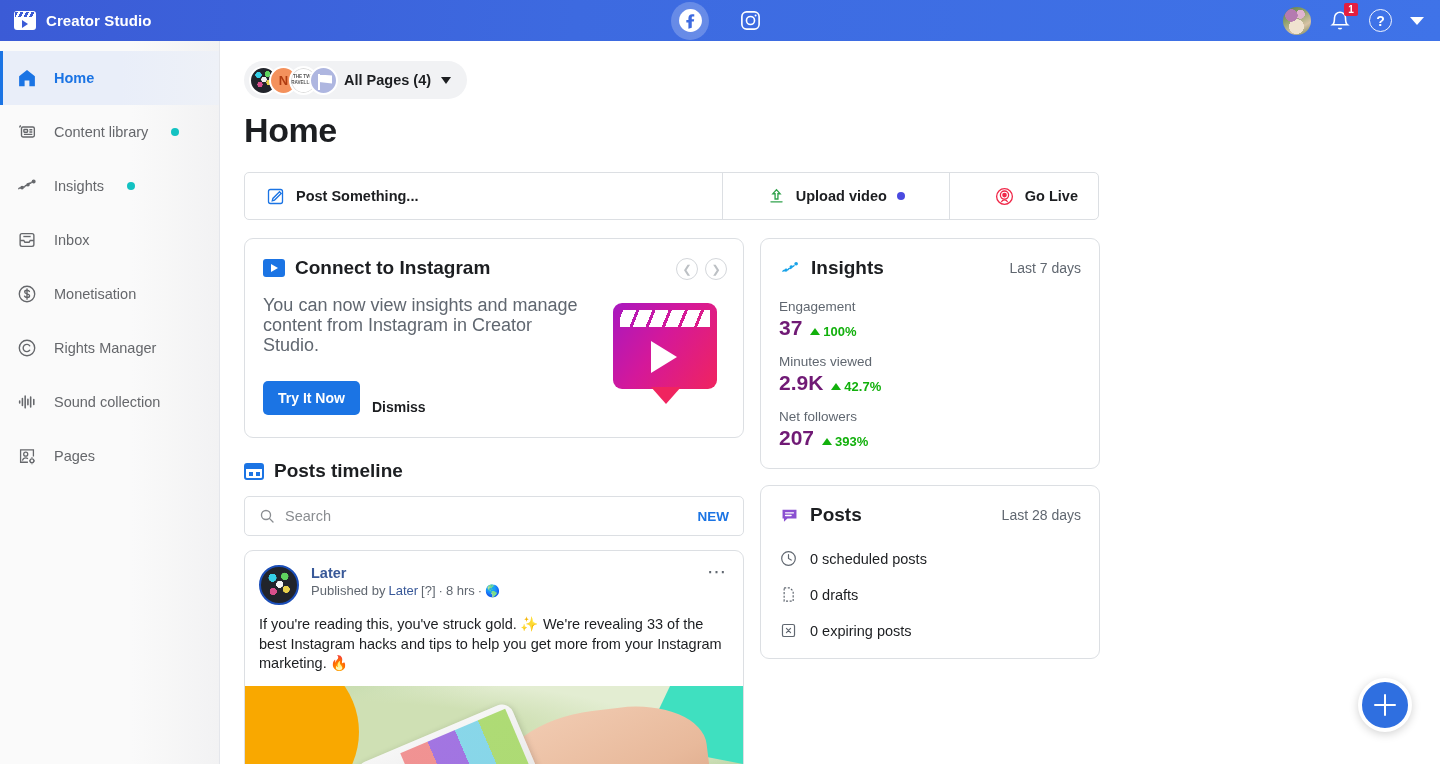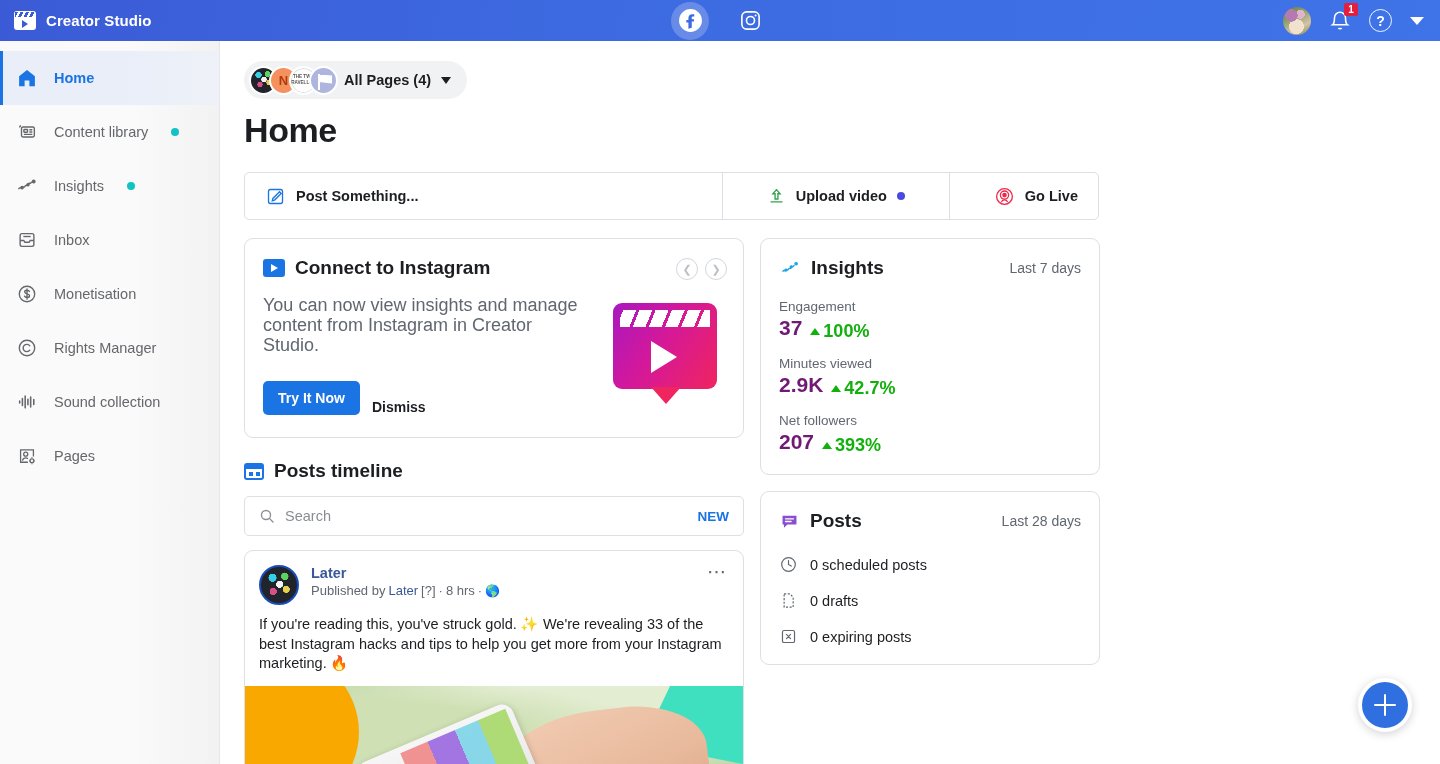--- a/index.html
+++ b/index.html
@@ -339,21 +339,21 @@
   .rc-head {
     display: flex; align-items: center; padding: 18px 18px 0 18px;
   }
   .rc-title { font-size: 19px; font-weight: bold; color: #1c1e21; margin-left: 10px; }
   .rc-range { margin-left: auto; font-size: 14px; color: #606770; }
   .rc-body { padding: 6px 18px 18px 18px; }
   .metric { margin-top: 14px; }
   .metric-label { font-size: 13.5px; color: #606770; }
   .metric-row { display: flex; align-items: baseline; gap: 8px; margin-top: 2px; }
   .metric-val { font-size: 21px; font-weight: bold; color: #701a75; }
-  .metric-delta { font-size: 18px; font-weight: bold; color: #12b00c; display: flex; align-items: center; gap: 3px; }
+  .metric-delta { font-size: 13px; font-weight: bold; color: #12b00c; display: flex; align-items: center; gap: 3px; }
   .tri-up {
     width: 0; height: 0; border-left: 5px solid transparent;
     border-right: 5px solid transparent; border-bottom: 7px solid #12b00c;
   }
   .insights-ico { width: 22px; height: 18px; flex: none; }
   .posts-ico { width: 21px; height: 19px; flex: none; }
   .prow {
     display: flex; align-items: center; gap: 12px;
     font-size: 14.5px; color: #1c1e21; margin-top: 17px;
   }

